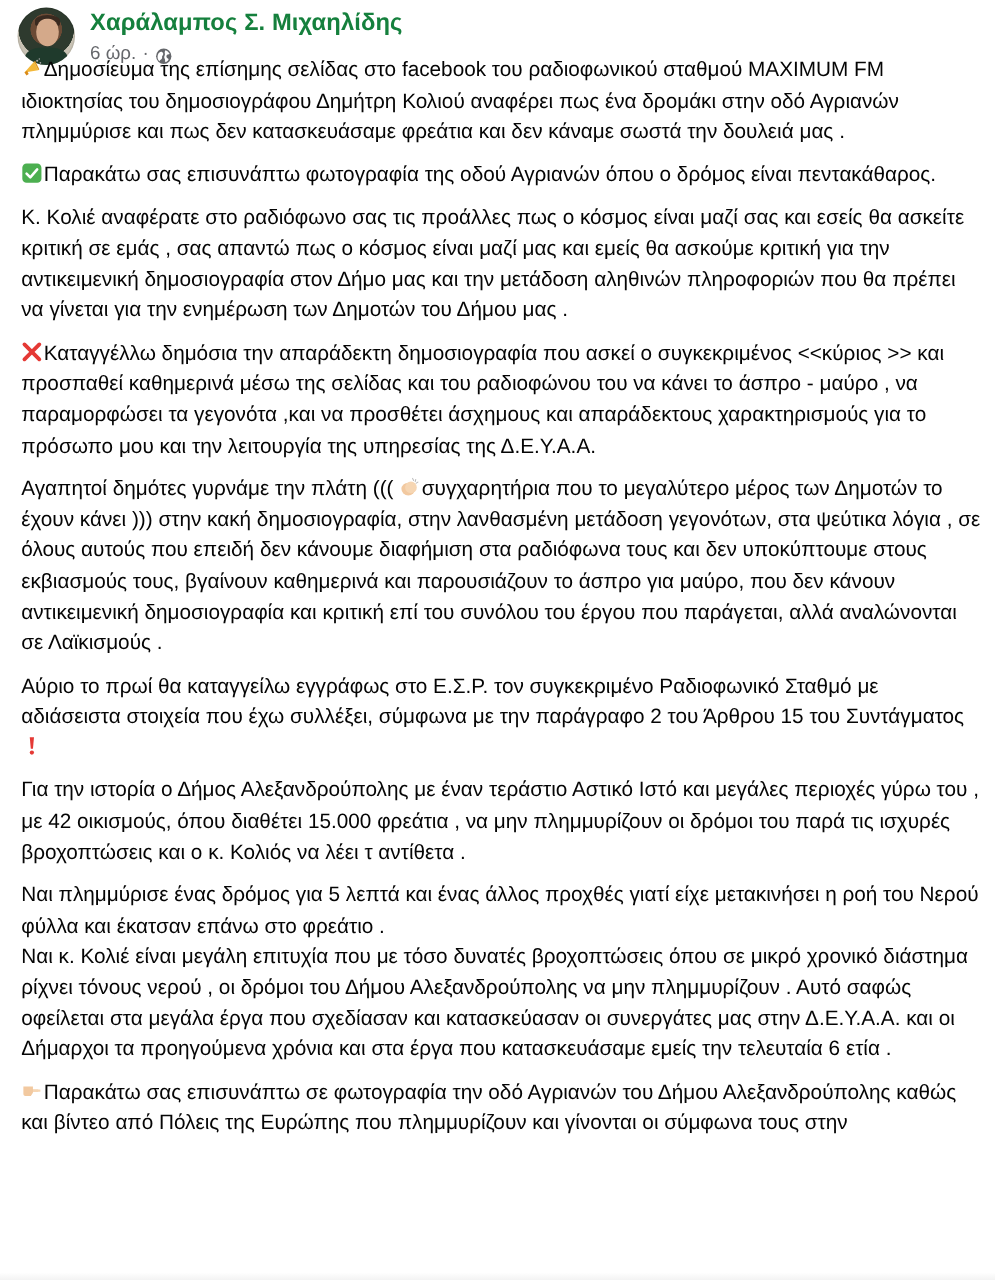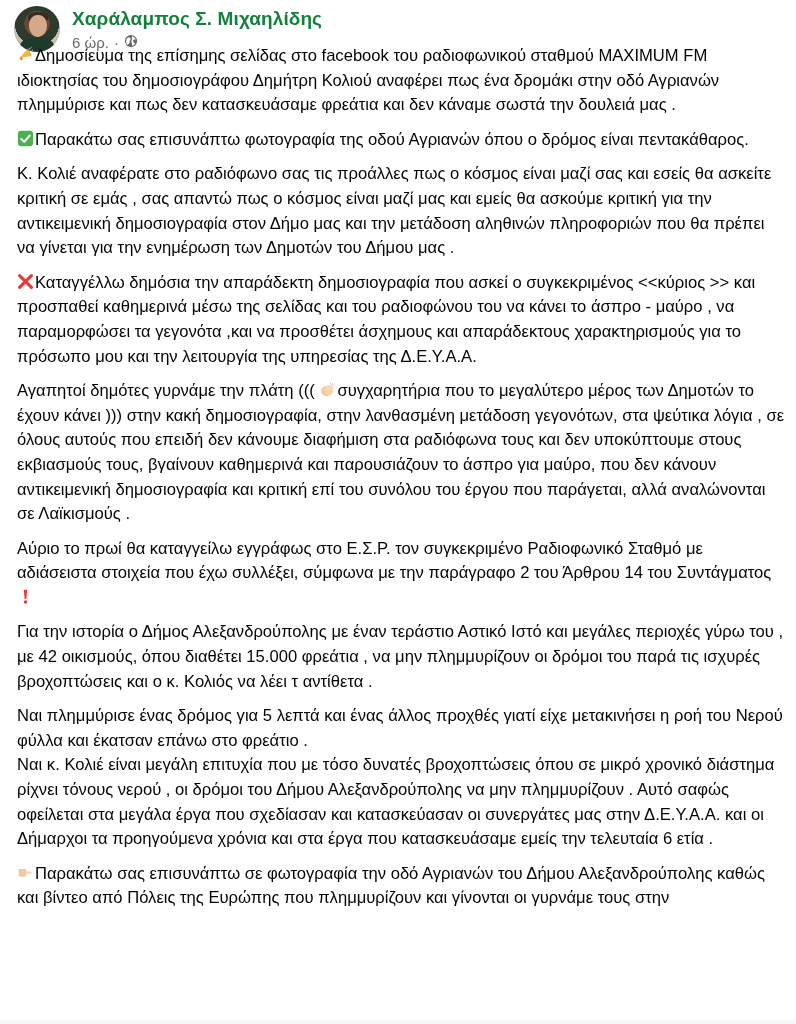--- a/index.html
+++ b/index.html
@@ -65,21 +65,21 @@
     .author-name {
       font-size: 19px;
       font-weight: bold;
       color: #15803d;
       line-height: 24px;
       letter-spacing: 0.1px;
       cursor: pointer;
     }
     .meta {
       display: flex;
-      align-items: flex-start;
+      align-items: flex-end;
       font-size: 15px;
       color: #65676b;
       margin-top: 3px;
       line-height: 18px;
     }
     .meta .dot {
       margin: 0 5px;
     }
     .globe-icon {
       display: inline-block;
@@ -183,21 +183,21 @@
       <span>Αγαπητοί δημότες γυρνάμε την πλάτη ((( </span><span class="emoji">
         <svg width="17" height="17" viewBox="0 0 20 20">
           <ellipse cx="9" cy="12" rx="6.5" ry="6" fill="#f2c9a0"></ellipse>
           <ellipse cx="11.5" cy="10.5" rx="5.5" ry="5.5" fill="#f6d6b3"></ellipse>
           <path d="M13 2 L14 4 M16 3 L15.5 5 M18 5.5 L16.5 6.5" stroke="#bbb" stroke-width="1" stroke-linecap="round"></path>
         </svg>
       </span><span>συγχαρητήρια που το μεγαλύτερο μέρος των Δημοτών το έχουν κάνει ))) στην κακή δημοσιογραφία, στην λανθασμένη μετάδοση γεγονότων, στα ψεύτικα λόγια , σε όλους αυτούς που επειδή δεν κάνουμε διαφήμιση στα ραδιόφωνα τους και δεν υποκύπτουμε στους εκβιασμούς τους, βγαίνουν καθημερινά και παρουσιάζουν το άσπρο για μαύρο, που  δεν κάνουν αντικειμενική δημοσιογραφία και κριτική επί του συνόλου του έργου που παράγεται, αλλά αναλώνονται σε Λαϊκισμούς .</span>
     </p>
 
     <p class="para">
-      <span>Αύριο το πρωί θα καταγγείλω εγγράφως στο Ε.Σ.Ρ. τον συγκεκριμένο Ραδιοφωνικό Σταθμό με αδιάσειστα στοιχεία που έχω συλλέξει, σύμφωνα με την παράγραφο 2 του Άρθρου 14 του Συντάγματος </span><span class="emoji">
+      <span>Αύριο το πρωί θα καταγγείλω εγγράφως στο Ε.Σ.Ρ. τον συγκεκριμένο Ραδιοφωνικό Σταθμό με αδιάσειστα στοιχεία που έχω συλλέξει, σύμφωνα με την παράγραφο 2 του Άρθρου 15 του Συντάγματος </span><span class="emoji">
         <svg width="17" height="17" viewBox="0 0 20 20">
           <path d="M8 2 L12 2 L11 13 L9 13 Z" fill="#e53935"></path>
           <circle cx="10" cy="16.5" r="2" fill="#e53935"></circle>
         </svg>
       </span>
     </p>
 
 
     <p class="para">
       <span>Για την ιστορία ο Δήμος Αλεξανδρούπολης με έναν τεράστιο Αστικό Ιστό και μεγάλες περιοχές γύρω του , με 42 οικισμούς, όπου διαθέτει 15.000 φρεάτια , να μην πλημμυρίζουν οι δρόμοι του παρά τις ισχυρές βροχοπτώσεις και ο κ. Κολιός να λέει τ αντίθετα .</span>
@@ -207,19 +207,19 @@
       <span>Ναι πλημμύρισε ένας δρόμος για 5 λεπτά και ένας άλλος προχθές γιατί είχε μετακινήσει η ροή του Νερού φύλλα και έκατσαν επάνω στο φρεάτιο .</span><br>
       <span>Ναι κ. Κολιέ είναι μεγάλη επιτυχία που με τόσο δυνατές βροχοπτώσεις όπου σε μικρό χρονικό διάστημα ρίχνει τόνους νερού , οι δρόμοι του Δήμου Αλεξανδρούπολης να μην πλημμυρίζουν . Αυτό σαφώς οφείλεται στα μεγάλα έργα που σχεδίασαν και κατασκεύασαν οι συνεργάτες μας στην Δ.Ε.Υ.Α.Α. και οι Δήμαρχοι τα προηγούμενα χρόνια και στα έργα που κατασκευάσαμε εμείς την τελευταία 6 ετία .</span>
     </p>
 
     <p class="para">
       <span class="emoji">
         <svg width="17" height="17" viewBox="0 0 20 20">
           <path d="M2 6 L11 6 L11 9 L16 9 L16 11 L11 11 L11 12 L9 15 L4 15 C2.5 15 2 14 2 13 Z" fill="#f2c9a0"></path>
           <path d="M11 9 L18 9 L18 11 L11 11 Z" fill="#f6d6b3"></path>
         </svg>
-      </span><span>Παρακάτω σας επισυνάπτω σε φωτογραφία την οδό Αγριανών του Δήμου Αλεξανδρούπολης καθώς και βίντεο από Πόλεις της Ευρώπης που πλημμυρίζουν και γίνονται οι γυρνάμε τους στην</span>
+      </span><span>Παρακάτω σας επισυνάπτω σε φωτογραφία την οδό Αγριανών του Δήμου Αλεξανδρούπολης καθώς και βίντεο από Πόλεις της Ευρώπης που πλημμυρίζουν και γίνονται οι σύμφωνα τους στην</span>
     </p>
 
   </div>
 
   <div class="bottom-fade"></div>
 </div>
 
 </body></html>

